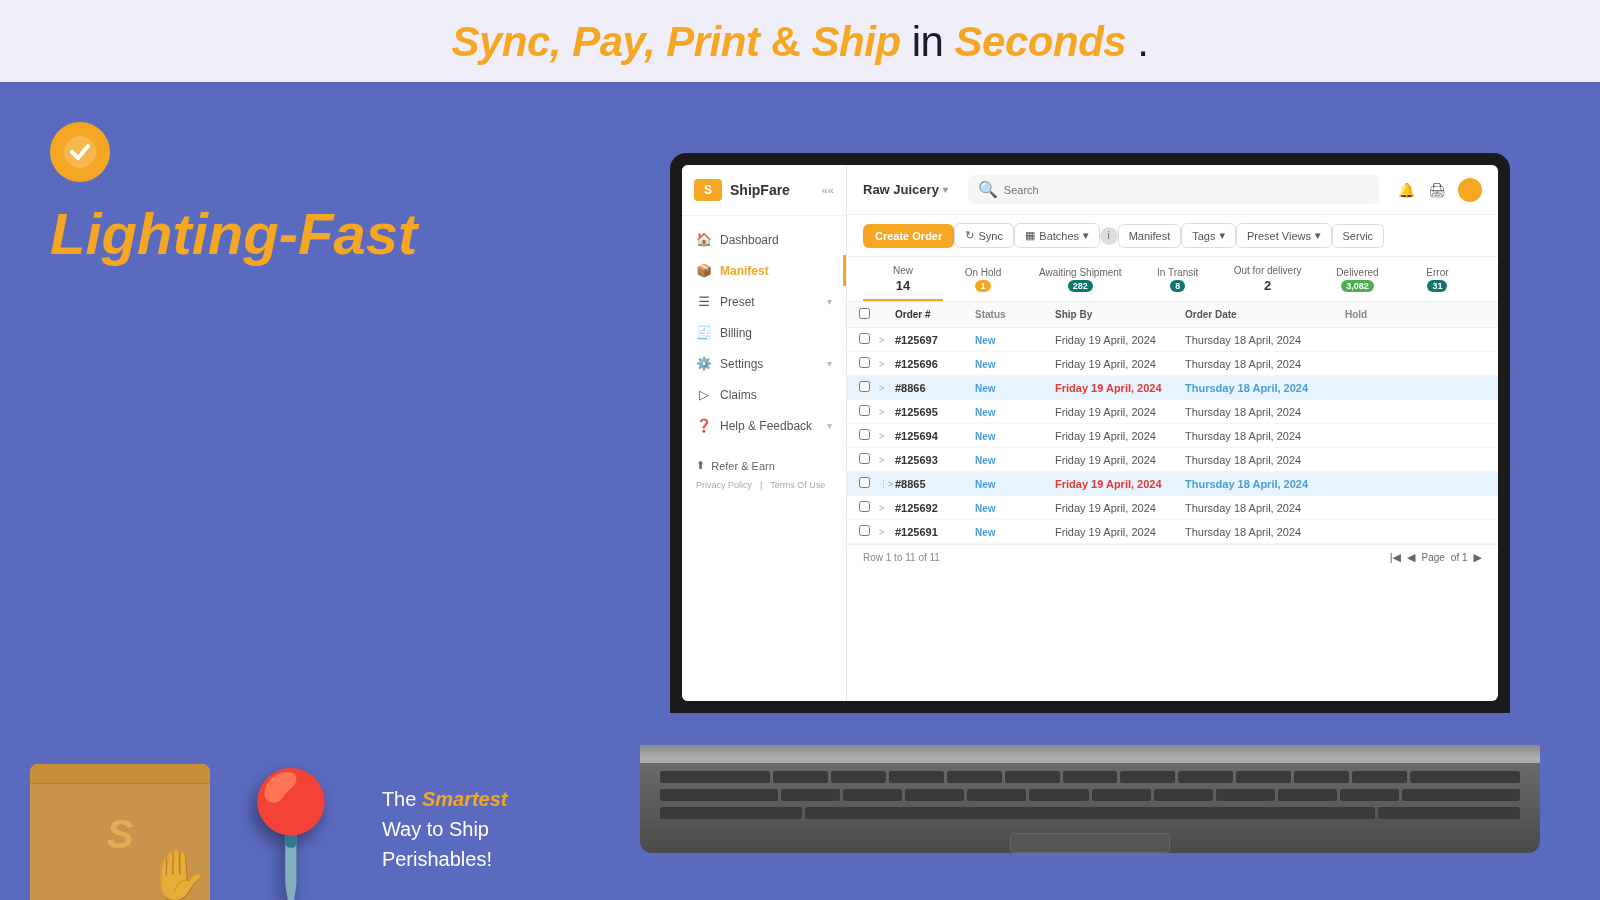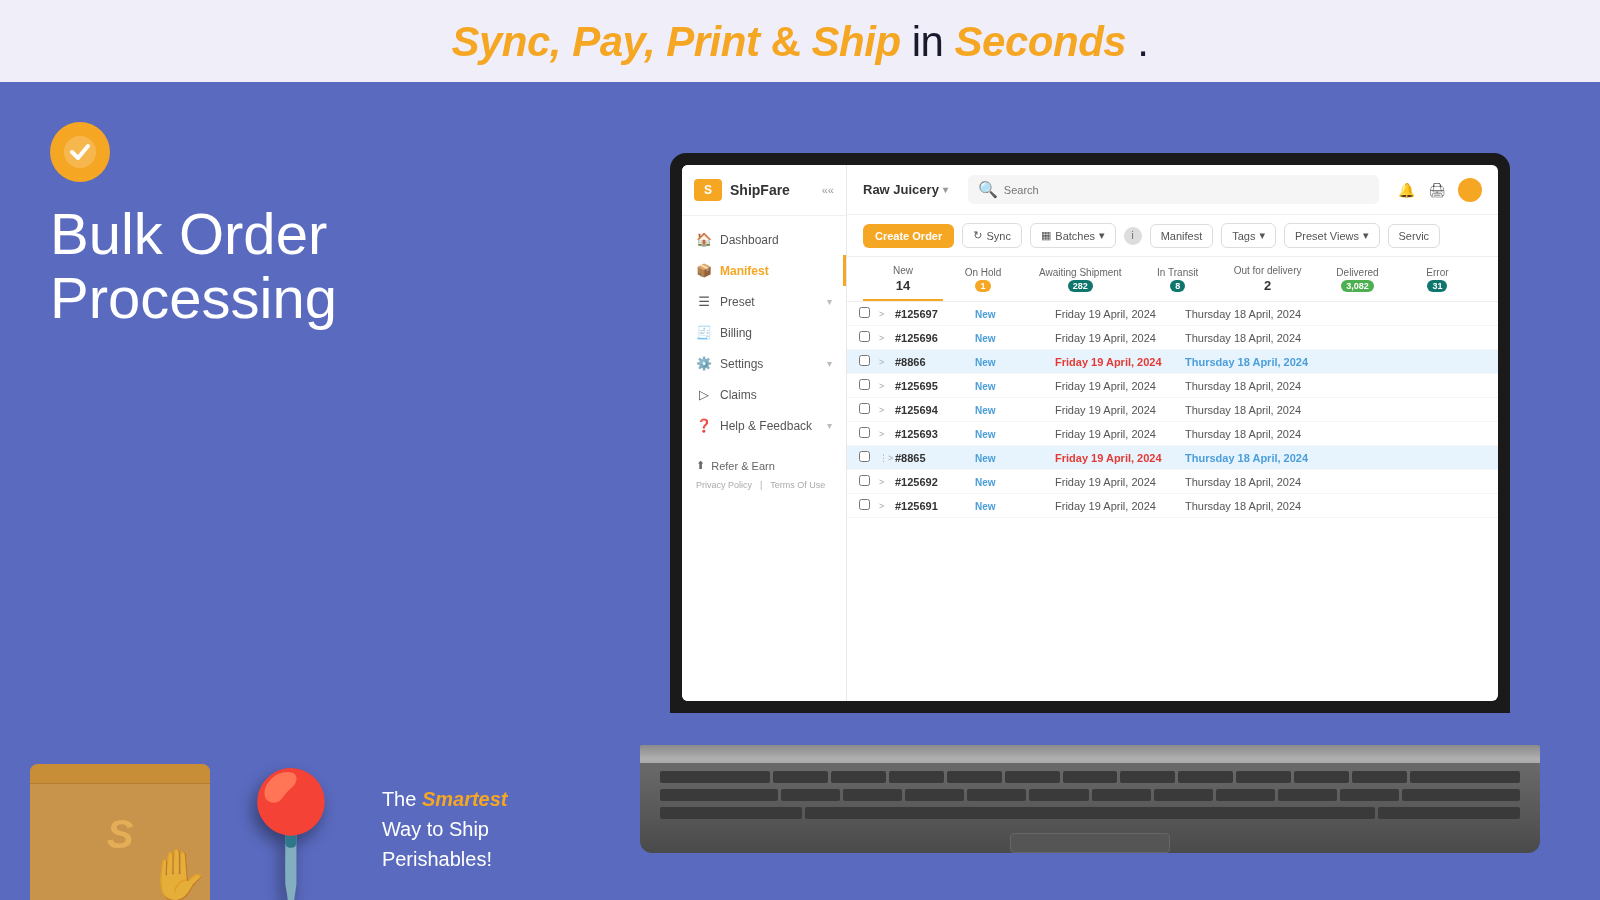--- a/index.html
+++ b/index.html
@@ -252,21 +252,20 @@
     }
     .nav-icons { display: flex; gap: 12px; align-items: center; }
     .nav-icon { font-size: 14px; color: #555; cursor: pointer; }
     .avatar { width: 24px; height: 24px; border-radius: 50%; background: #f5a623; }
 
     
     .toolbar {
       display: flex;
       align-items: center;
       padding: 8px 16px;
-      gap: 8px;
       border-bottom: 1px solid #eee;
     }
     .btn-create {
       background: #f5a623;
       color: white;
       border: none;
       border-radius: 6px;
       padding: 6px 12px;
       font-size: 11px;
       font-weight: 600;
@@ -502,23 +501,22 @@
 <div class="main-area">
 
   <div class="left-side">
     <div class="badge-icon">
       <svg viewBox="0 0 36 36" fill="white">
         <circle cx="18" cy="18" r="16" fill="white" opacity="0.2"></circle>
         <path d="M10 18 L16 24 L26 12" stroke="white" stroke-width="4" fill="none" stroke-linecap="round" stroke-linejoin="round"></path>
       </svg>
     </div>
 
-    <div class="hero-subtitle">
-      <span>Bulk Order</span><br>
-      <span>Processing</span>
+    <div class="hero-title">
+      <span class="italic-orange">Lighting-Fast</span>
     </div>
 
     <div class="decorative-area">
       <div class="package-box">
         <div class="package-tape"></div>
         <div class="package-logo">S</div>
 
         <div style="position:absolute;bottom:0;right:0;font-size:50px;opacity:0.5;">✋</div>
       </div>
       <div class="pin-container">
@@ -661,20 +659,29 @@
                 <span class="tab-label">Delivered</span>
                 <span class="tab-badge badge-green">3,082</span>
               </div>
               <div class="status-tab">
                 <span class="tab-label">Error</span>
                 <span class="tab-badge badge-red">31</span>
               </div>
             </div>
 
             <div class="orders-table">
+              <div class="table-header">
+                <div class="col-check"><input type="checkbox" style="width: 11px; height: 11px;"></div>
+                <div class="col-expand"></div>
+                <div class="col-order">Order #</div>
+                <div class="col-status">Status</div>
+                <div class="col-ship">Ship By</div>
+                <div class="col-date">Order Date</div>
+                <div class="col-hold">Hold</div>
+              </div>
 
               <div id="table-body">
                   <div class="table-row">
     <div class="col-check"><input type="checkbox" style="width: 11px; height: 11px;"></div>
     <div class="col-expand" style="font-size:9px;color:#aaa;">&gt;</div>
     <div class="col-order">#125697</div>
     <div class="col-status"><span class="status-new">New</span></div>
     <div class="col-ship" style="">Friday 19 April, 2024</div>
     <div class="col-date" style="">Thursday 18 April, 2024</div>
     <div class="col-hold"></div>
@@ -746,20 +753,30 @@
     <div class="col-check"><input type="checkbox" style="width: 11px; height: 11px;"></div>
     <div class="col-expand" style="font-size:9px;color:#aaa;">&gt;</div>
     <div class="col-order">#125691</div>
     <div class="col-status"><span class="status-new">New</span></div>
     <div class="col-ship" style="">Friday 19 April, 2024</div>
     <div class="col-date" style="">Thursday 18 April, 2024</div>
     <div class="col-hold"></div>
   </div>
                 </div>
 
+              <div class="table-footer">
+                <span>Row 1 to 11 of 11</span>
+                <div class="pagination">
+                  <span class="page-btn">|◀</span>
+                  <span class="page-btn">◀</span>
+                  <span class="page-info">Page</span>
+                  <span class="page-info">of 1</span>
+                  <span class="page-btn">▶</span>
+                </div>
+              </div>
             </div>
 
           </div>
         </div>
       </div>
 
       <div class="laptop-base"></div>
       <div class="laptop-keyboard">
         <div class="keyboard-rows">
           <div class="key-row">

